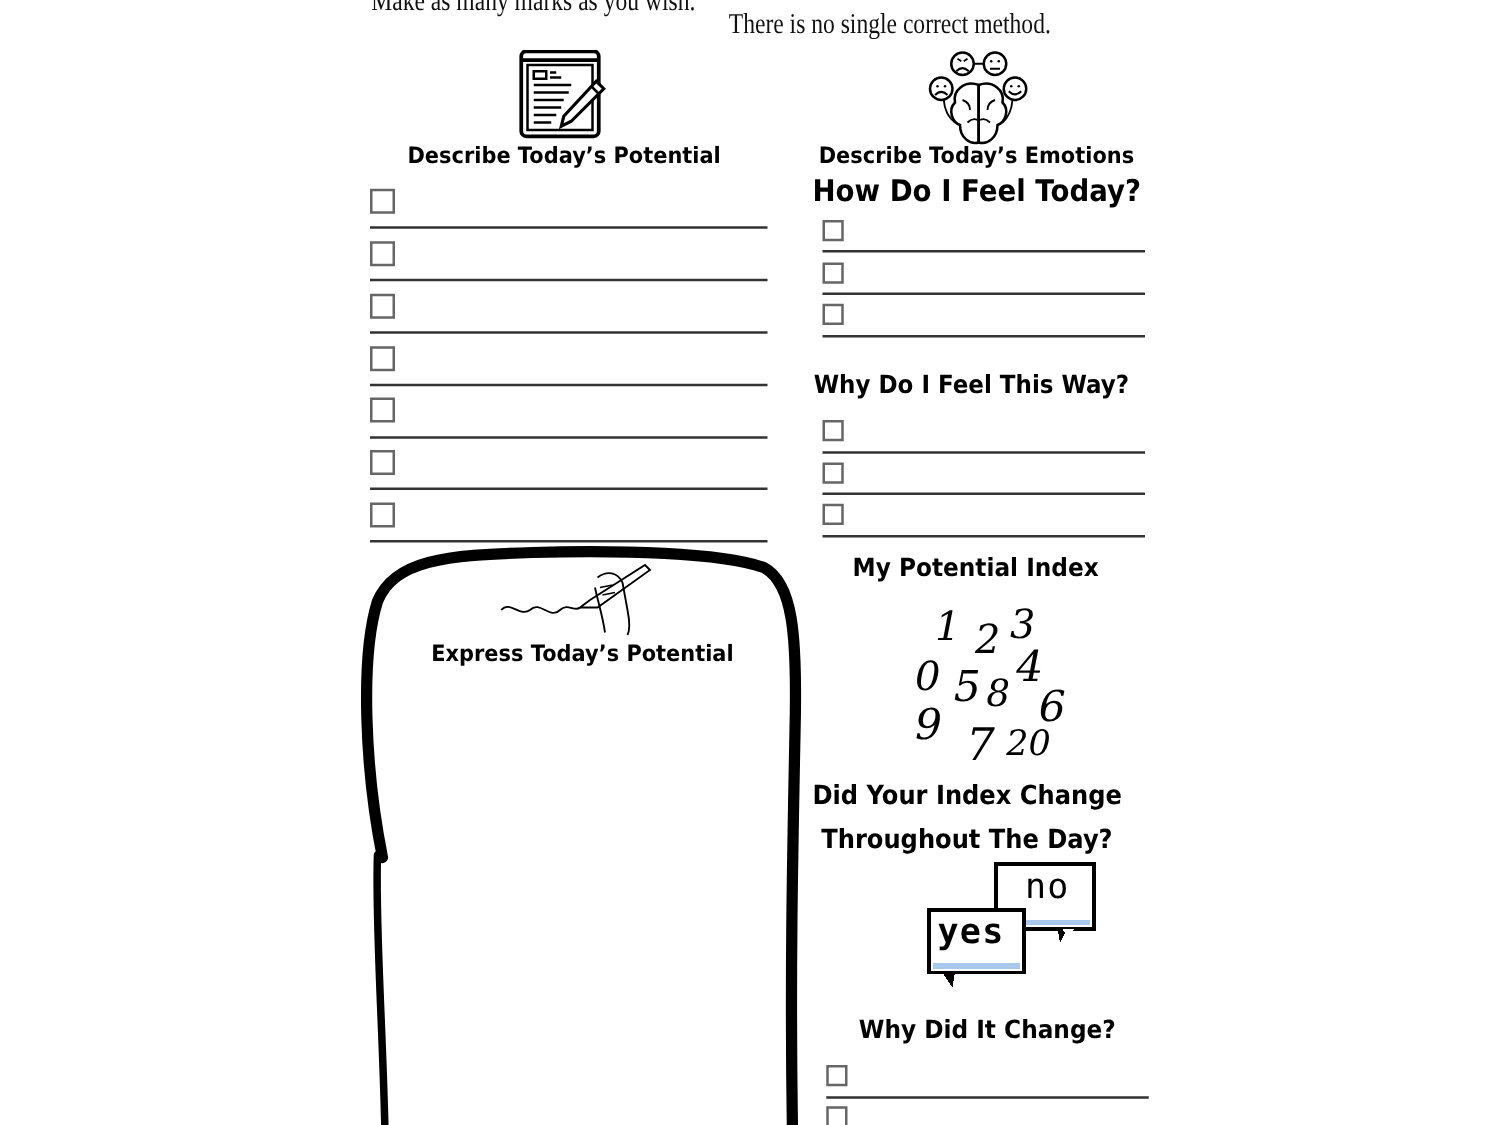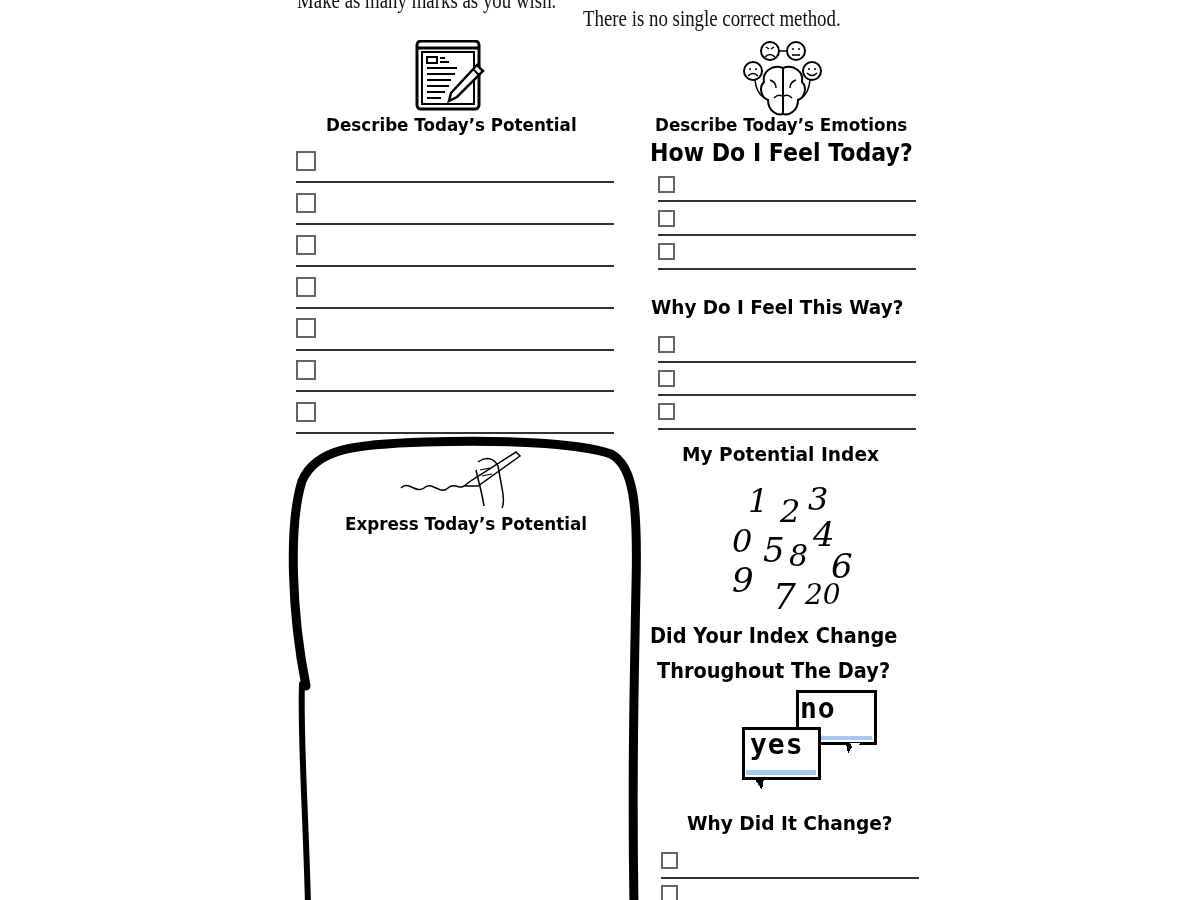--- a/index.html
+++ b/index.html
@@ -169,21 +169,21 @@
 <div class="abs" style="left:740px; top:688px; width:140px; height:105px;">
   <svg width="140" height="105" viewBox="0 0 140 105" shape-rendering="crispEdges">
     <rect x="57" y="3" width="78" height="52" fill="#fff" stroke="#000" stroke-width="3"></rect>
     <rect x="60" y="48" width="72" height="4" fill="#a8c8ee"></rect>
     <polygon points="106,55 114,55 108,66" fill="#000"></polygon>
     <polygon points="110,55 120,55 114,62" fill="#fff"></polygon>
     <rect x="3" y="40" width="76" height="50" fill="#fff" stroke="#000" stroke-width="3"></rect>
     <rect x="6" y="82" width="70" height="5" fill="#a8c8ee"></rect>
     <polygon points="14,90 24,90 22,102" fill="#000"></polygon>
   </svg>
-  <span class="abs" style="left:60px; top:4px; font-family:'DejaVu Sans Mono', monospace; font-size:28px; font-weight:bold; color:#000; letter-spacing:1px;">no</span>
+  <span class="abs" style="left:80px; top:4px; font-family:'DejaVu Sans Mono', monospace; font-size:28px; font-weight:normal; color:#000; letter-spacing:1px;">no</span>
   <span class="abs" style="left:10px; top:40px; font-family:'DejaVu Sans Mono', monospace; font-size:28px; font-weight:bold; color:#000; letter-spacing:1px;">yes</span>
 </div>
 
 <div class="abs h-bold" style="left:687px; top:811px; font-size:20px; transform:scaleX(0.93);">Why Did It Change?</div>
 
 <div>
   <div class="row" style="left:661px; top:852px;">
     <div class="cb sm" style="left:0; top:0;"></div>
     <div class="line" style="left:0; top:25px; width:258px;"></div>
   </div>

